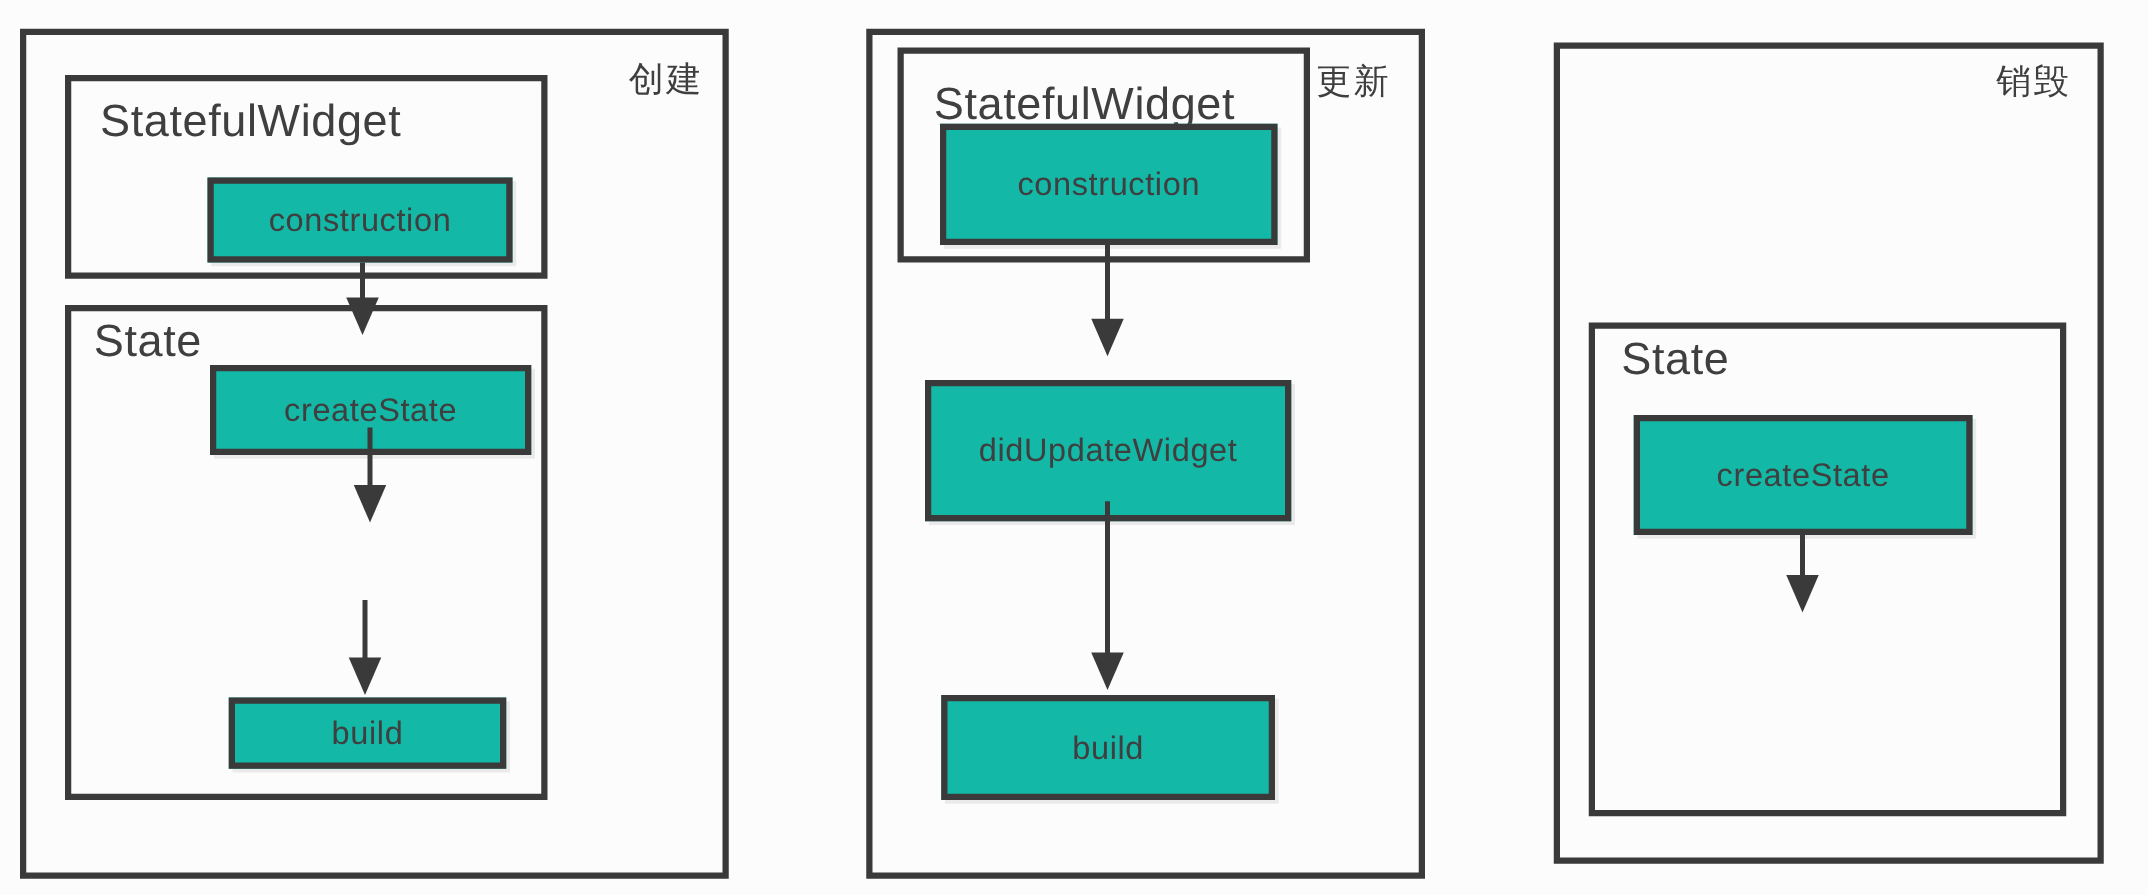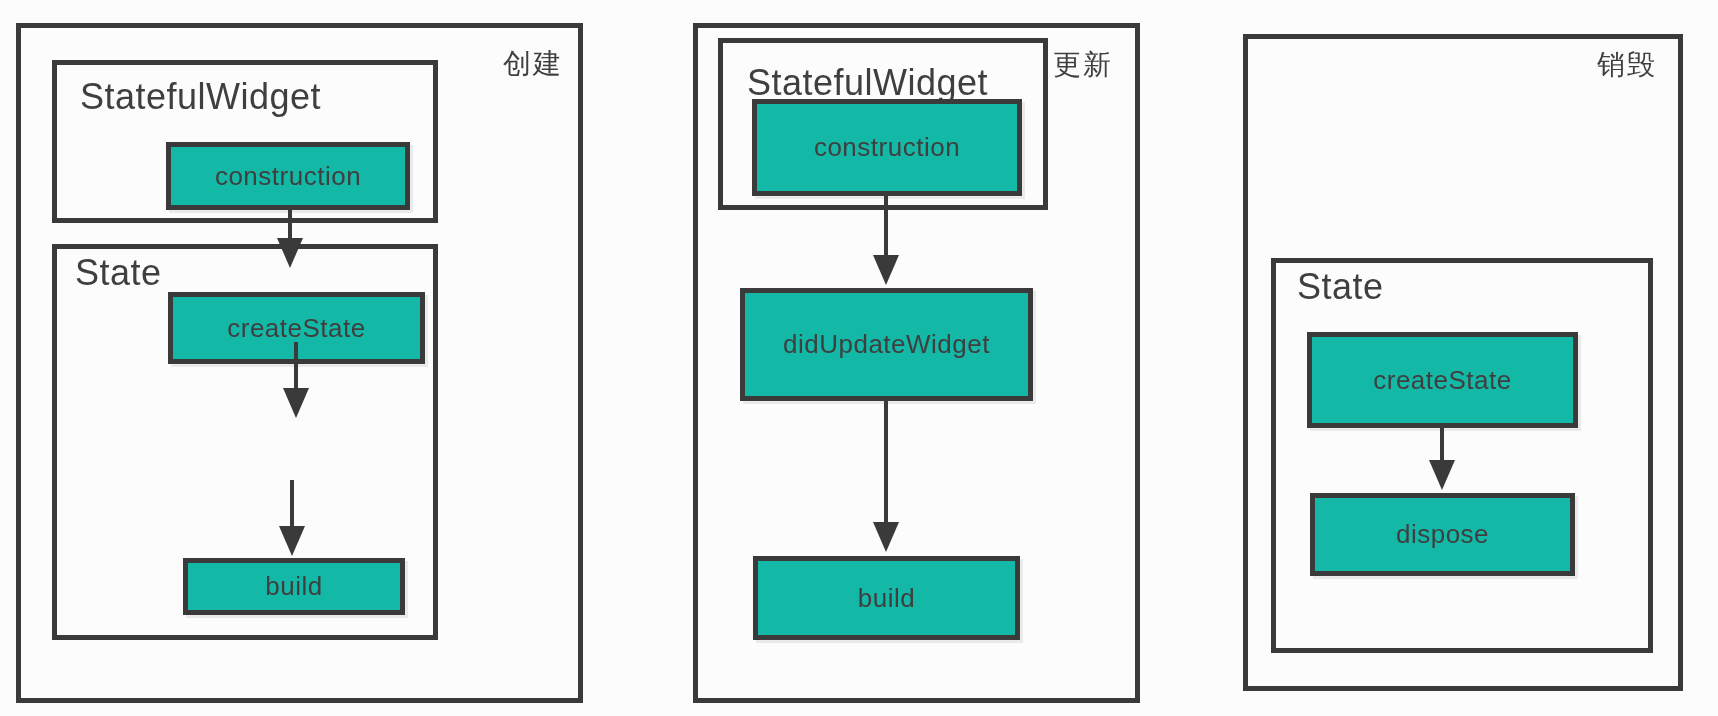--- a/index.html
+++ b/index.html
@@ -77,21 +77,21 @@
   .c-arrow2 .shaft  { left:294px; top:342px; height:48px; }
   .c-arrow2 .head   { left:283px; top:388px; }
   .c-arrow3 .shaft  { left:290px; top:480px; height:48px; }
   .c-arrow3 .head   { left:279px; top:526px; }
 
   
   .p-update         { left:693px; top:23px;  width:447px; height:680px; }
   .u-sw-box         { left:718px; top:38px;  width:330px; height:172px; }
   .u-sw-title       { left:747px; top:62px;  }
   .u-construction   { left:752px; top:99px;  width:270px; height:97px; }
-  .u-didupdate      { left:740px; top:288px; width:293px; height:113px; }
+  .u-didupdate      { left:740px; top:304px; width:293px; height:113px; }
   .u-build          { left:753px; top:556px; width:267px; height:84px; }
   .u-label          { left:1053px; top:46px; }
   .u-arrow1 .shaft  { left:884px; top:196px; height:61px; }
   .u-arrow1 .head   { left:873px; top:255px; }
   .u-arrow2 .shaft  { left:884px; top:401px; height:123px; }
   .u-arrow2 .head   { left:873px; top:522px; }
 
   
   .p-destroy        { left:1243px; top:34px;  width:440px; height:657px; }
   .d-label          { left:1597px; top:46px;  }
@@ -150,20 +150,19 @@
     <div class="shaft"></div>
     <div class="head"></div>
   </div>
 
   <div class="box panel p-destroy"></div>
   <div class="panel-label d-label">销毁</div>
 
   <div class="box group d-state-box"></div>
   <div class="group-title d-state-title">State</div>
   <div class="box method d-deactivate">createState</div>
-  <div class="box method d-dispose">dispose</div>
 
   <div class="arrow d-arrow1">
     <div class="shaft"></div>
     <div class="head"></div>
   </div>
 
 </div>
 
 </body></html>

